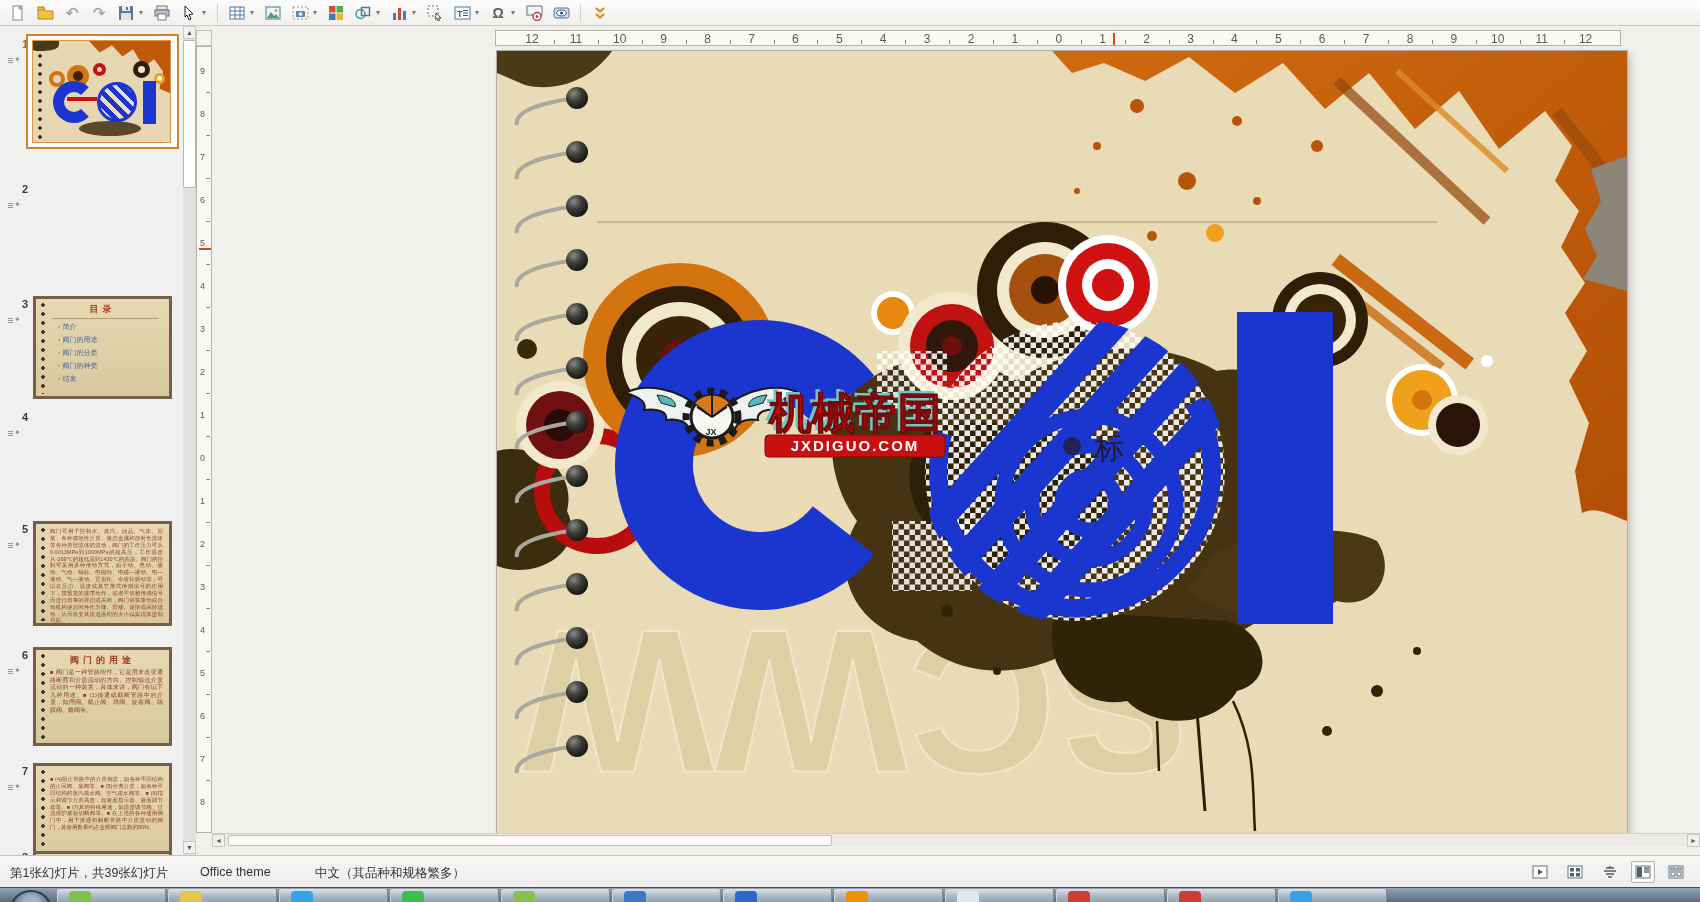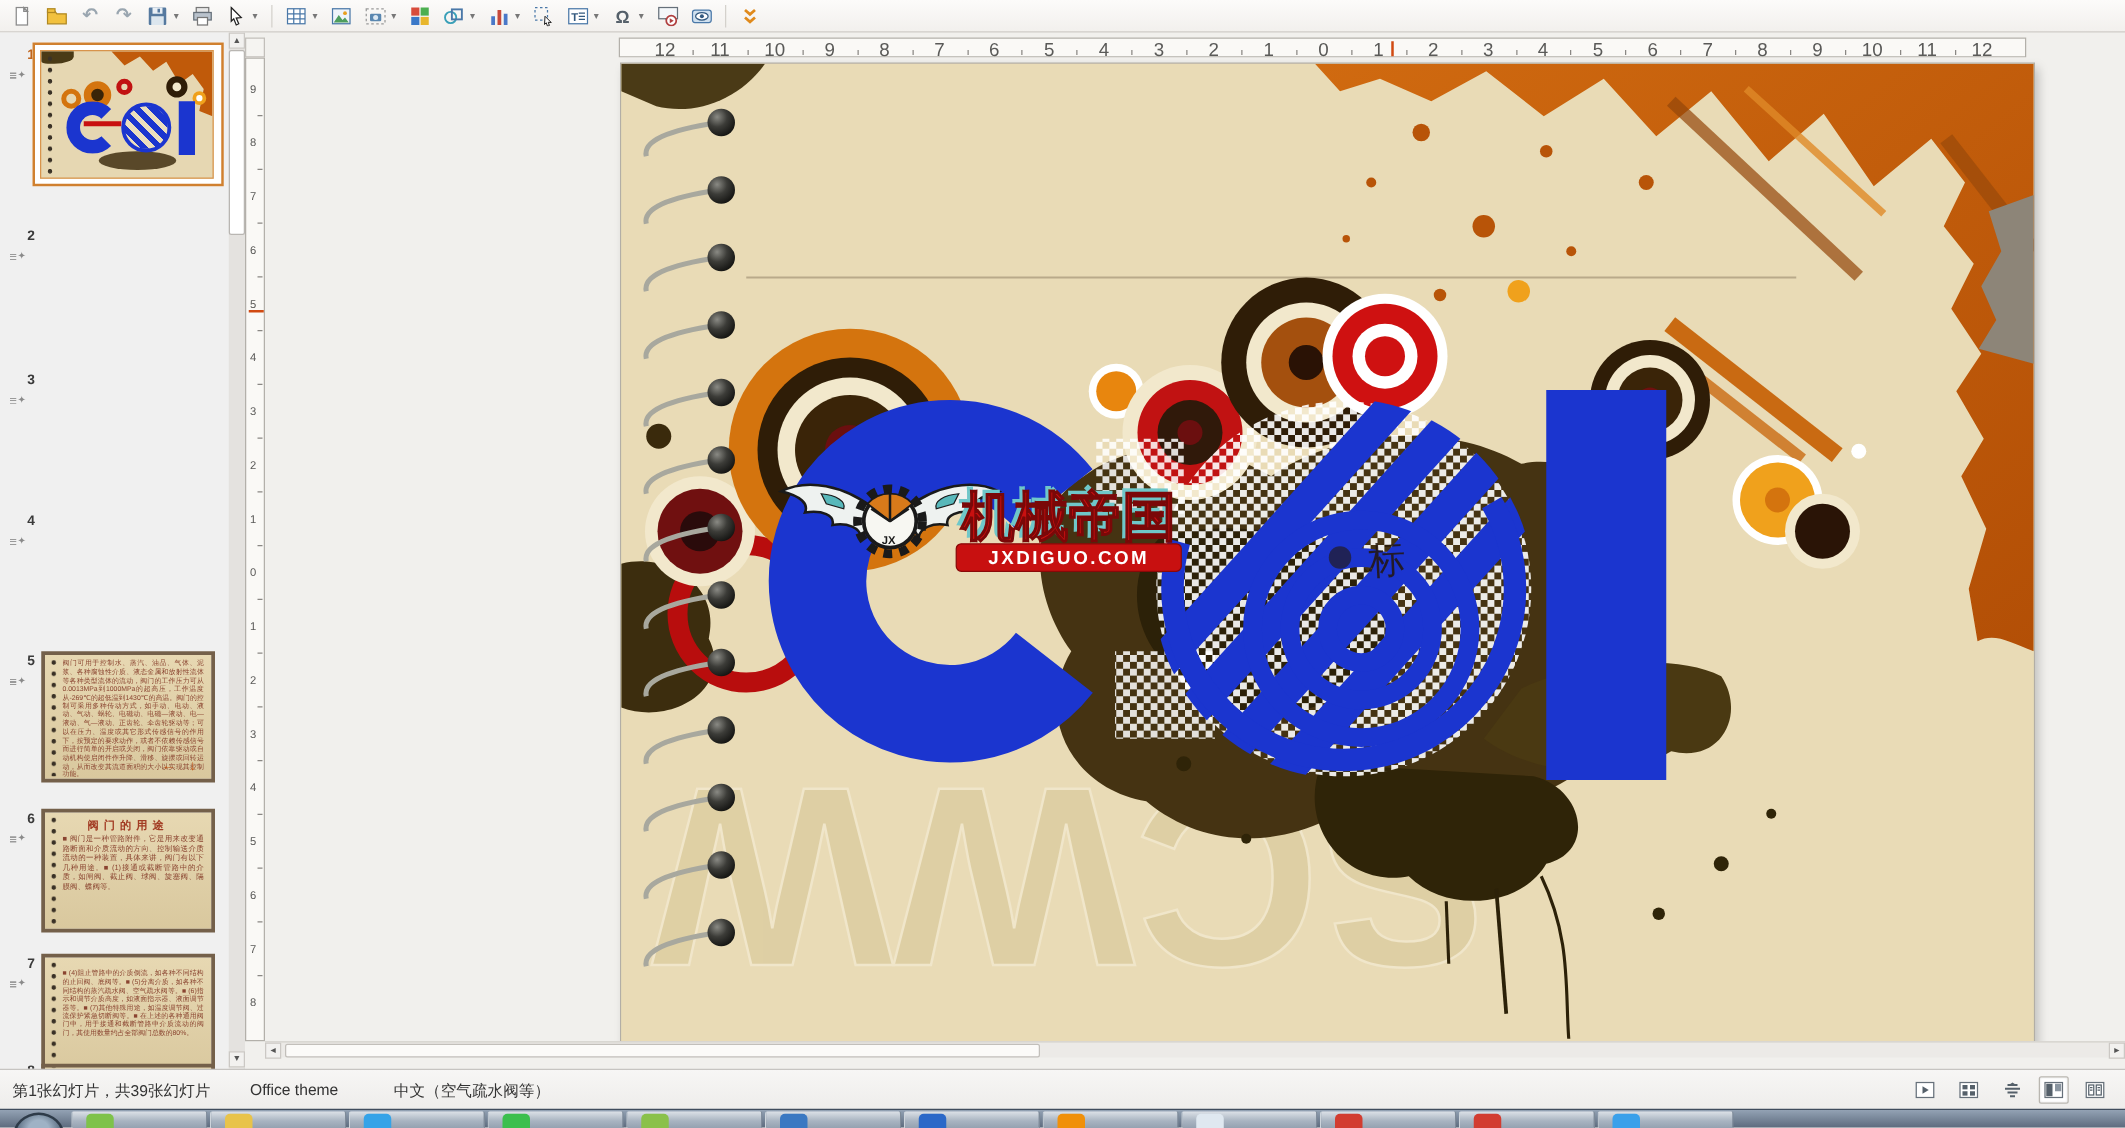--- a/index.html
+++ b/index.html
@@ -62,21 +62,21 @@
     font-size:7px; color:#555; text-align:center; line-height:11px; }
   #pthumb { position:absolute; left:0; top:14px; width:13px; height:148px; background:#fff;
     border:1px solid #b9b6b2; border-radius:2px; }
 
   
   #corner { position:absolute; left:196px; top:30px; width:16px; height:16px; background:#f5f4f1; border:1px solid #c2bfba; }
   #hruler { position:absolute; left:495px; top:30px; width:1126px; height:16px;
     background:#faf9f6; border:1px solid #b3b0aa; }
   #vruler { position:absolute; left:196px; top:46px; width:16px; height:787px;
     background:#faf9f6; border:1px solid #b3b0aa; }
-  .rnum { position:absolute; top:1px; font-size:15px; color:#5a5a58; transform:translateX(-50%); }
+  .rnum { position:absolute; top:1px; font-size:12px; color:#5a5a58; transform:translateX(-50%); }
   .vnum { position:absolute; left:3px; font-size:9px; color:#5a5a58; transform:translateY(-50%); }
   .tick { position:absolute; bottom:1px; width:1px; height:4px; background:#8a8884; }
   .vtick { position:absolute; right:1px; height:1px; width:4px; background:#8a8884; }
   #hmark { position:absolute; left:617px; top:2px; height:12px; border-left:2px dashed #d14a12; }
   #vmark { position:absolute; left:2px; top:201px; width:12px; border-top:2px dashed #d14a12; }
 
   
   #editarea { position:absolute; left:212px; top:46px; width:1488px; height:787px;
     background:#f1f0ed; overflow:hidden; }
   #slide { position:absolute; left:285px; top:5px; width:1130px; height:848px;
@@ -269,20 +269,30 @@
   <div class="anim" style="top:175px">
       <span class="bars"></span>
       <span class="star">✦</span>
     </div>
 
   <div class="snum" style="top:272px">3</div>
   <div class="anim" style="top:290px">
       <span class="bars"></span>
       <span class="star">✦</span>
     </div>
+  <div class="thumb frame" style="top:270px">
+    <div class="dots"></div>
+    <div class="t-title">目录</div>
+    <div style="border-bottom:1px solid #b39a72;margin:2px 10px 0 16px"></div>
+    <div class="toc-item">简介</div>
+    <div class="toc-item">阀门的用途</div>
+    <div class="toc-item">阀门的分类</div>
+    <div class="toc-item">阀门的种类</div>
+    <div class="toc-item">结束</div>
+  </div>
 
   <div class="snum" style="top:385px">4</div>
   <div class="anim" style="top:403px">
       <span class="bars"></span>
       <span class="star">✦</span>
     </div>
 
   <div class="snum" style="top:497px">5</div>
   <div class="anim" style="top:515px">
       <span class="bars"></span>
@@ -603,21 +613,21 @@
 
 <div id="hscroll">
   <div class="harrow" style="left:0">◄</div>
   <div id="hthumb"></div>
   <div class="harrow" style="left:1475px">►</div>
 </div>
 
 <div id="statusbar">
   <span class="stext" style="left:10px">第1张幻灯片，共39张幻灯片</span>
   <span class="stext" style="left:200px">Office theme</span>
-  <span class="stext" style="left:315px">中文（空气疏水阀等）</span>
+  <span class="stext" style="left:315px">中文（其品种和规格繁多）</span>
 
   <span class="viewbtn" style="left:1528px">
     <svg width="16" height="14">
         <rect x="1" y="1" width="14" height="12" fill="#fff" stroke="#66707a"></rect>
         <path d="M6,4 L11,7 L6,10 Z" fill="#55606a"></path>
       </svg>
   </span>
   <span class="viewbtn" style="left:1563px">
     <svg width="16" height="14">
         <rect x="1" y="1" width="14" height="12" fill="#fff" stroke="#66707a"></rect>

